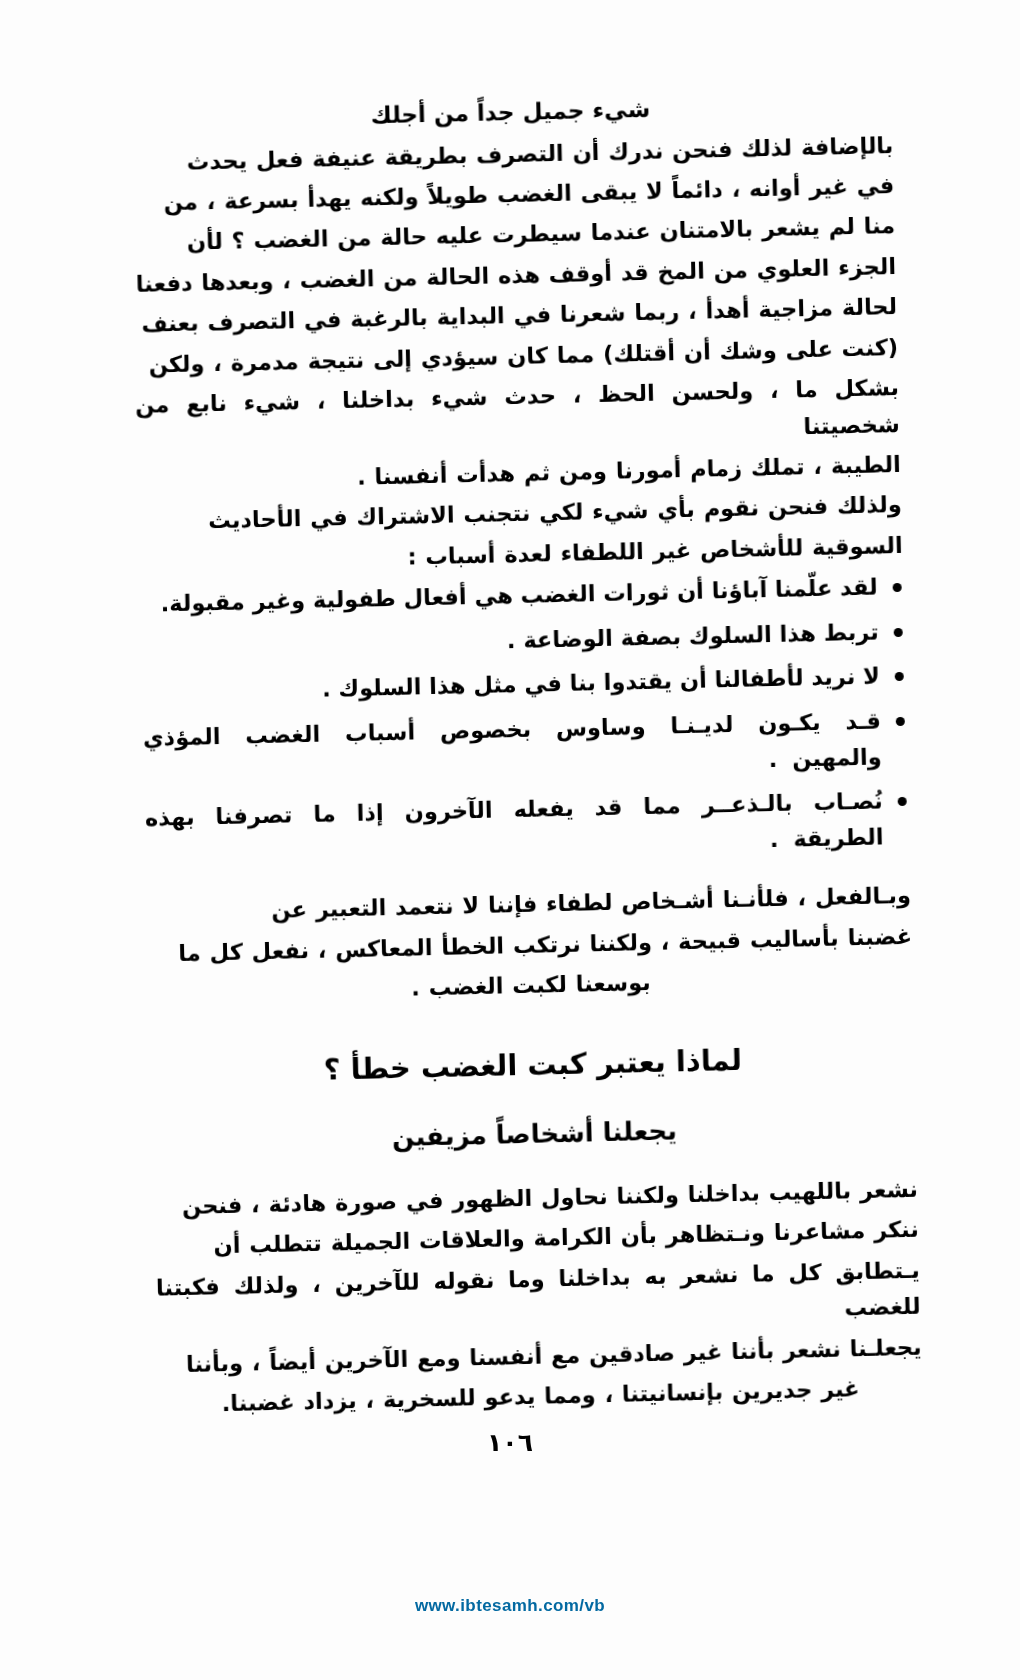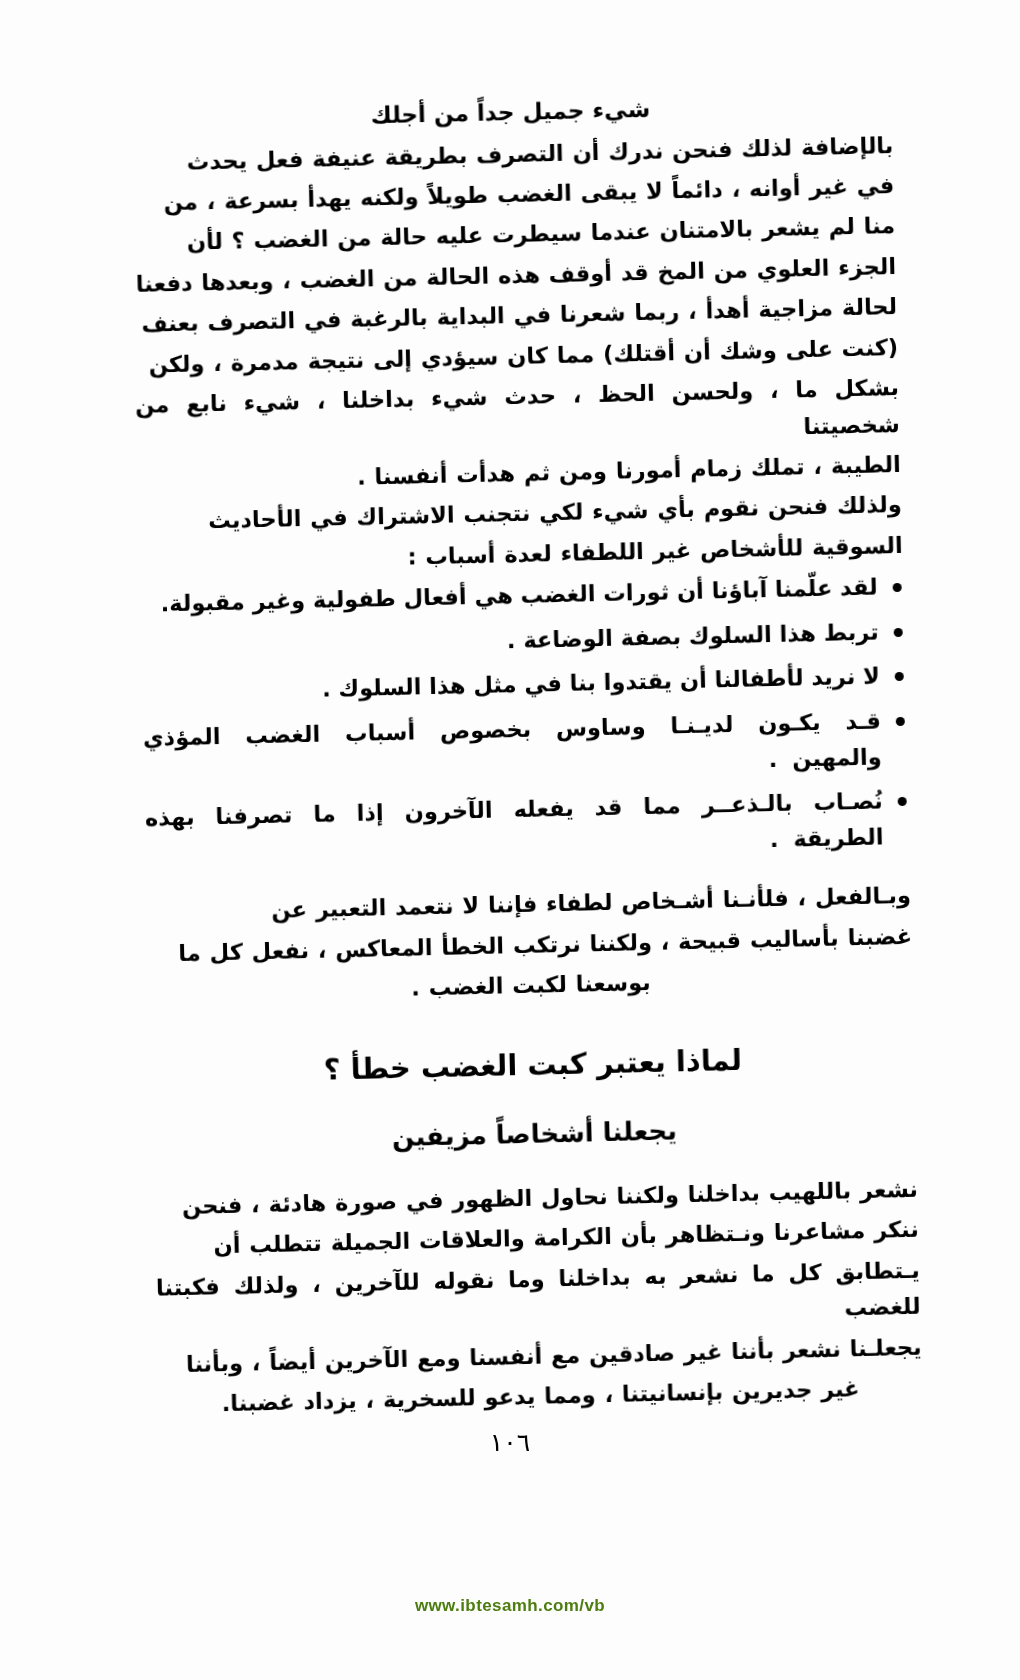--- a/index.html
+++ b/index.html
@@ -124,37 +124,37 @@
   .gap-sm { height: 14px; }
 
   
   #page-number {
     position: absolute;
     left: 0;
     right: 0;
     top: 1428px;
     text-align: center;
     font-size: 25px;
-    font-weight: 400;
+    font-weight: 700;
     color: #0a0a0a;
     letter-spacing: 1px;
     filter: contrast(170%) blur(0.2px);
     font-family: "DejaVu Sans", sans-serif;
   }
 
   
   #watermark {
     position: absolute;
     left: 0;
     right: 0;
     top: 1596px;
     text-align: center;
     font-size: 17px;
     font-weight: 700;
-    color: #4d7c0f;
+    color: #0369a1;
     direction: ltr;
     letter-spacing: 0.4px;
     font-family: "Liberation Sans", sans-serif;
   }
 </style>
 </head>
 <body>
 
 <div id="page-sheet">
 

